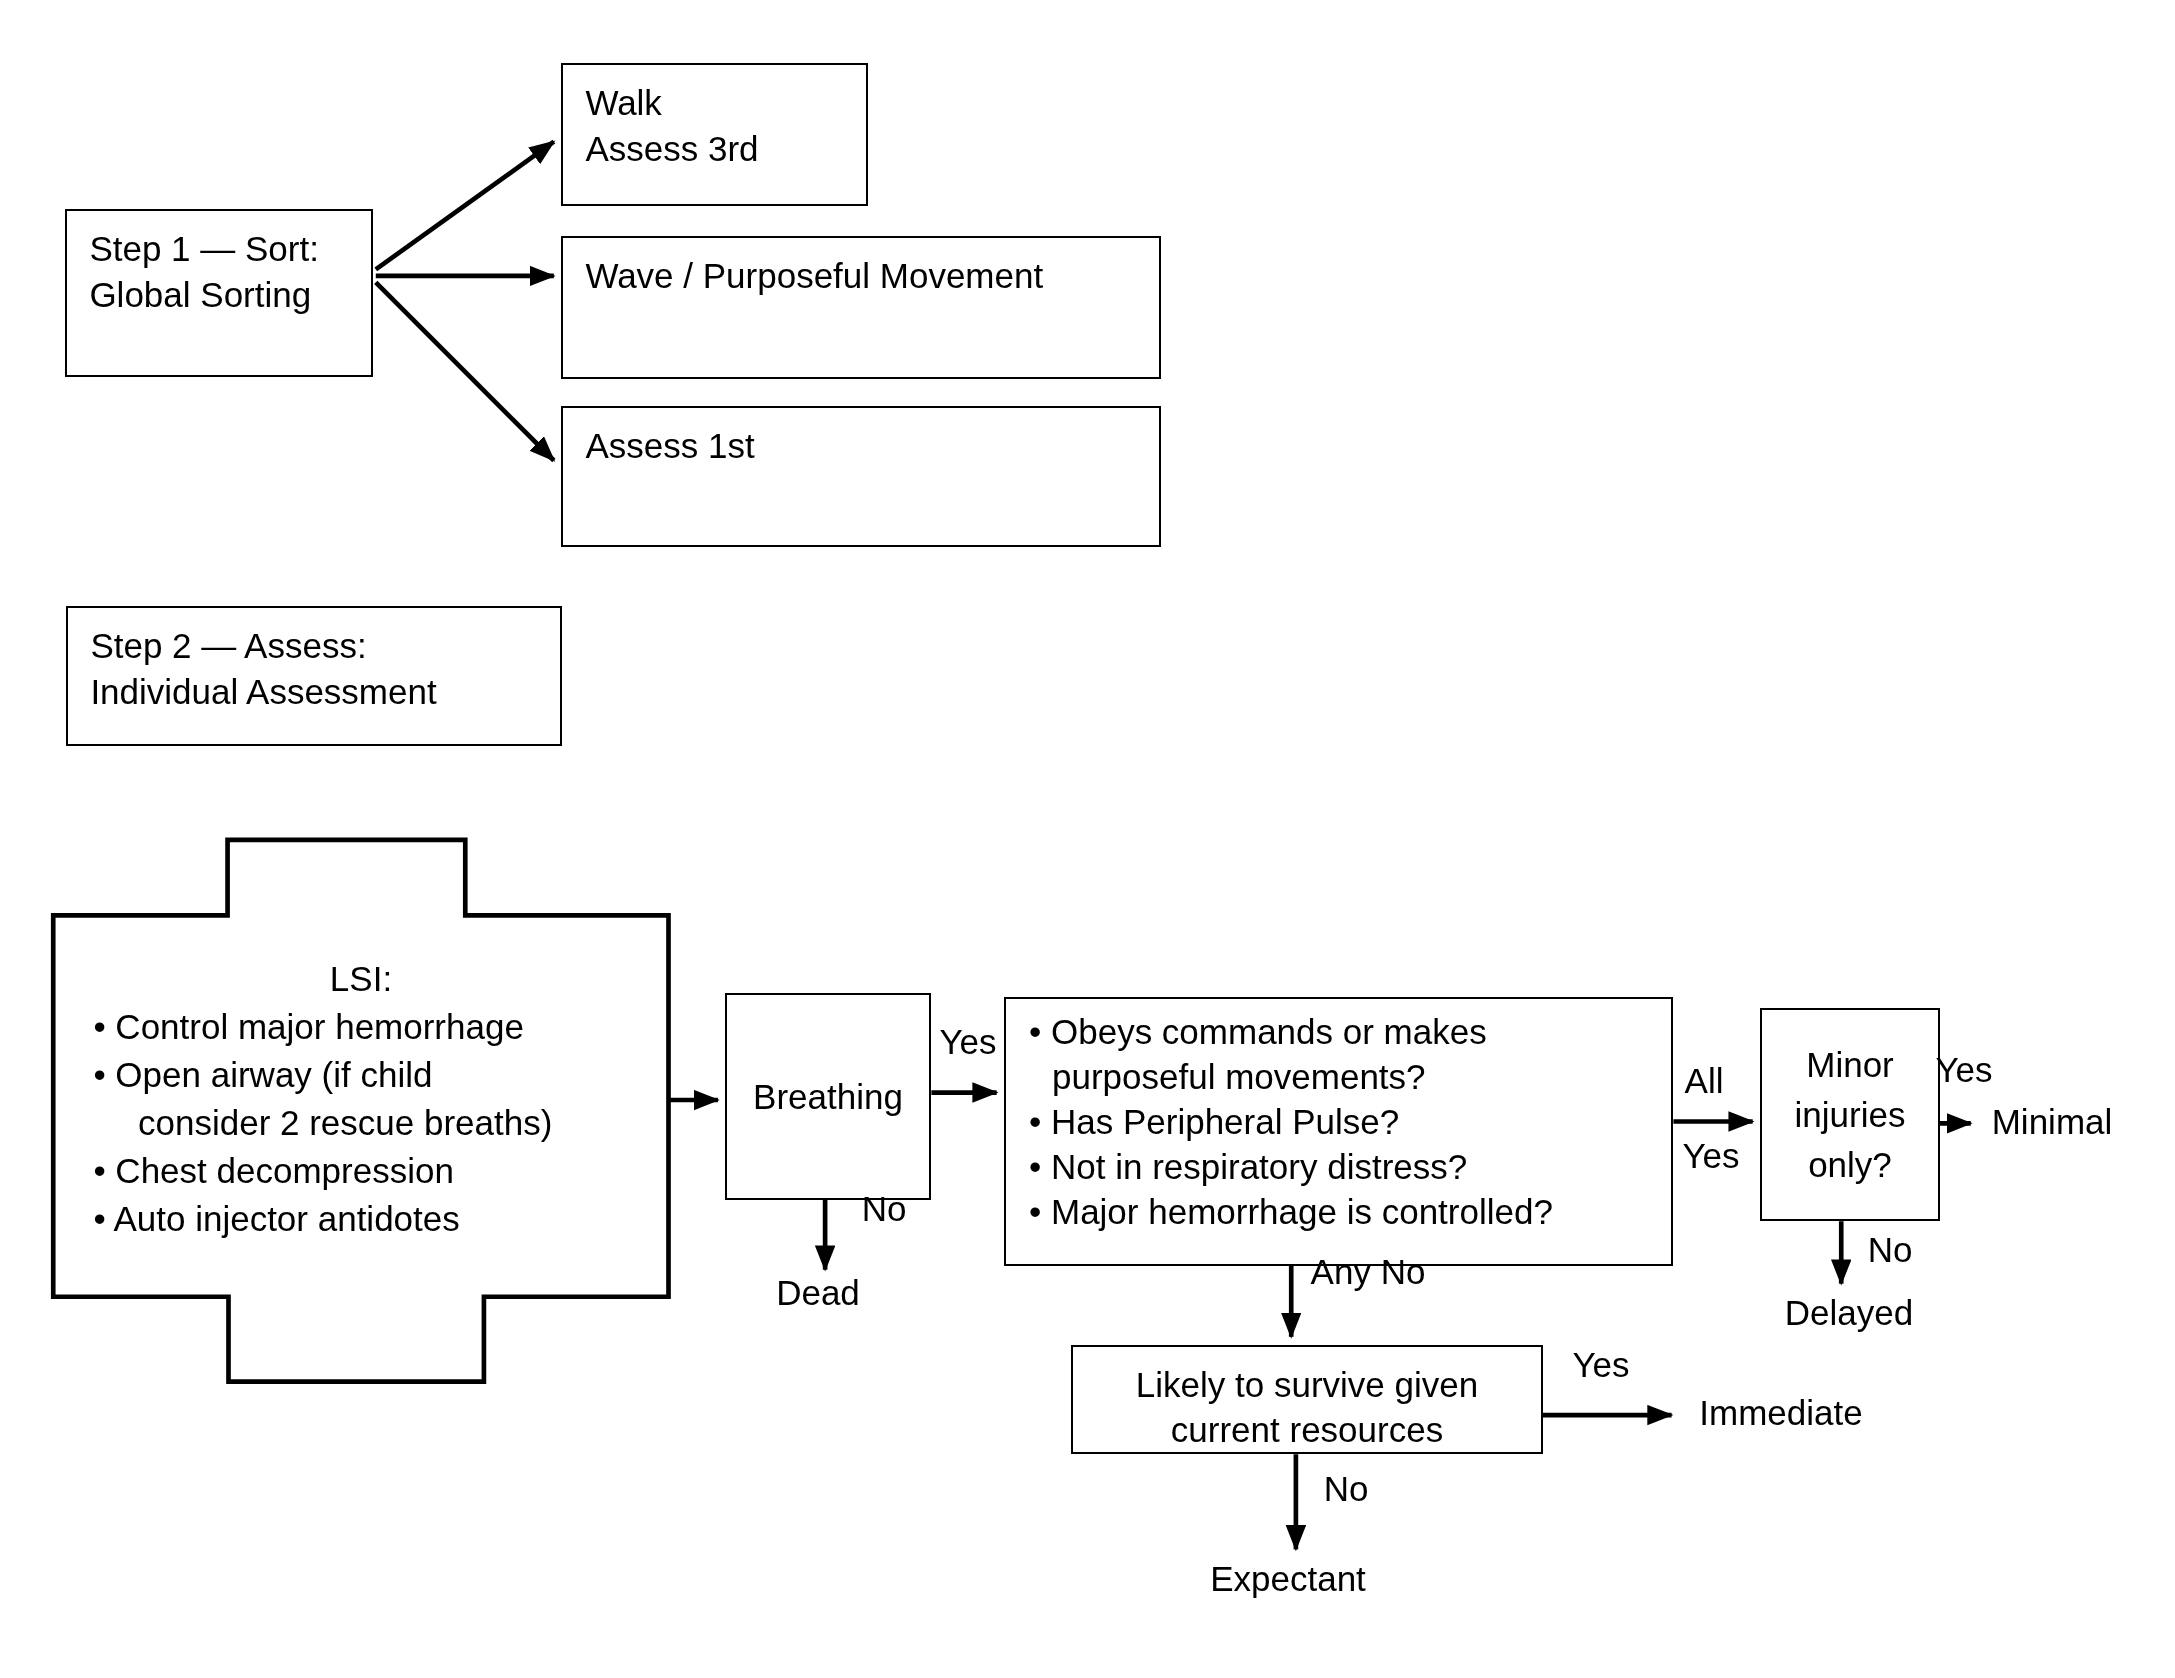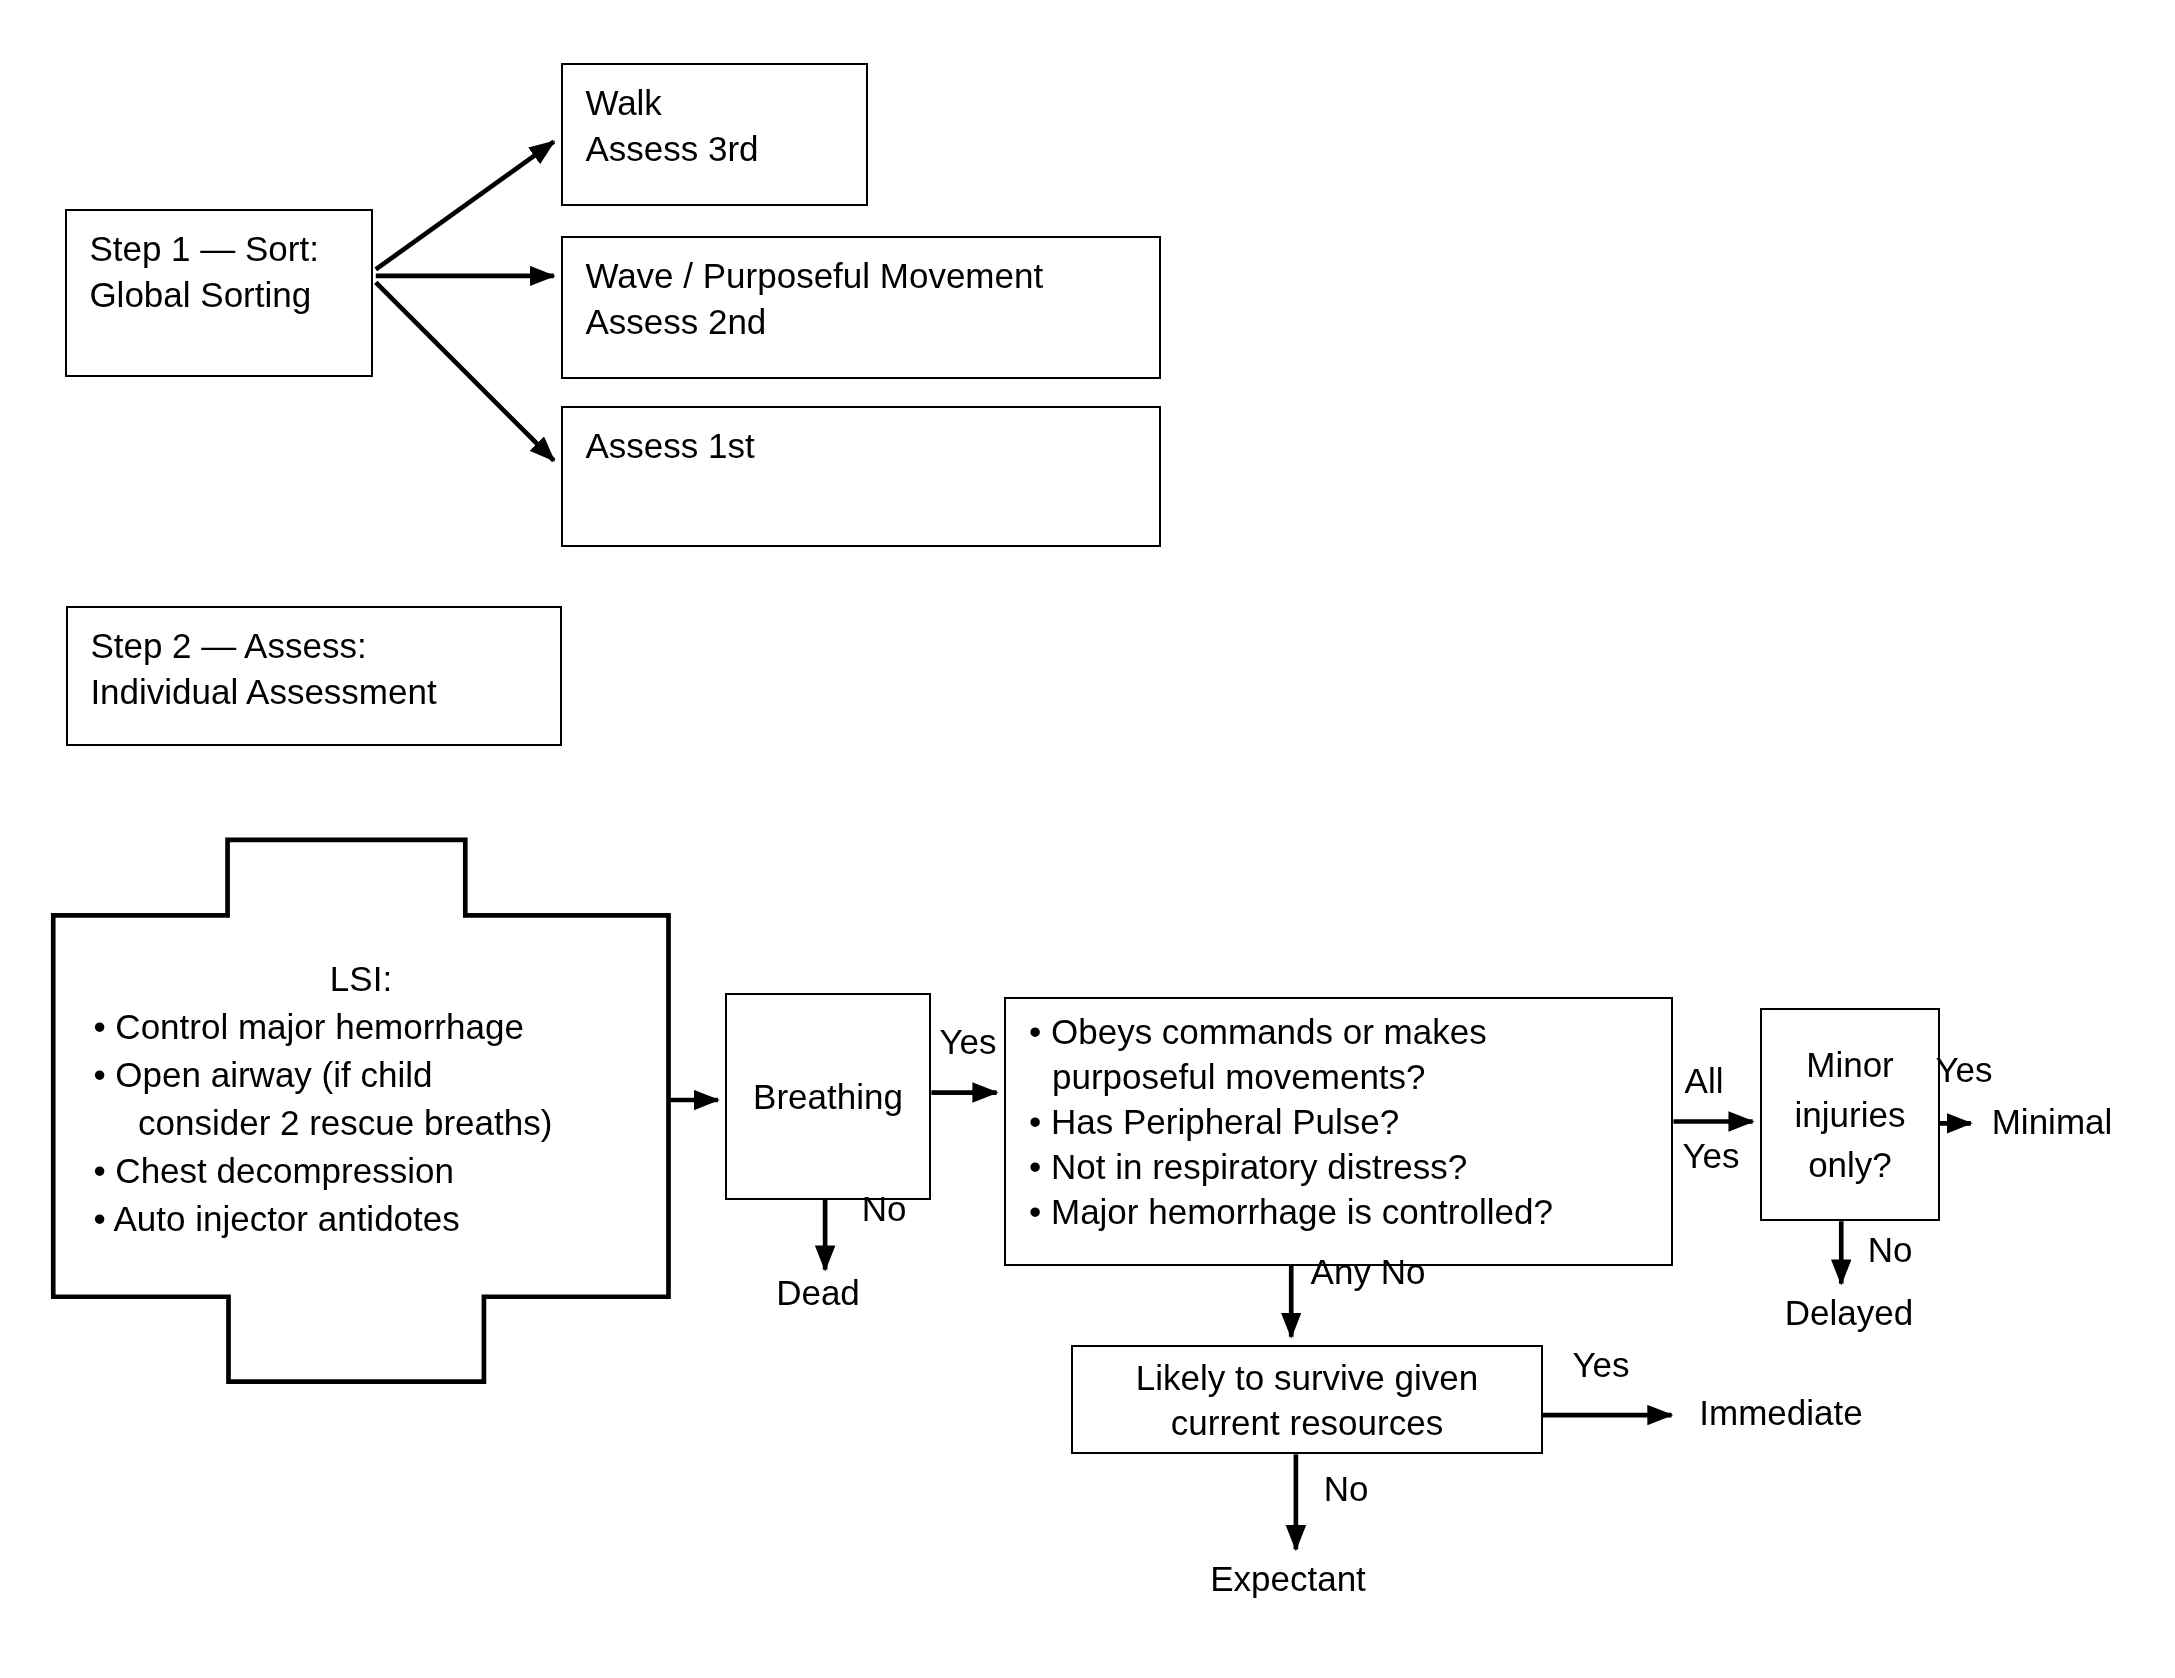--- a/index.html
+++ b/index.html
@@ -19,21 +19,21 @@
     box-sizing: border-box;
     border: 2.8px solid #000000;
     background: #ffffff;
   }
   .two-line { padding: 15px 9.3px 0 22.4px; line-height: 46px; white-space: nowrap; }
   .center-box {
     display: flex; flex-direction: column;
     align-items: center; justify-content: center;
     text-align: center;
   }
-  .lh48 { line-height: 45px; }
+  .lh48 { line-height: 45px; justify-content: flex-end; }
   .lh54 { line-height: 50px; }
   .bullets { line-height: 45px; white-space: nowrap; }
   .question-box { padding: 10.3px 7.5px 0 23px; }
   .cont-q { margin-left: 23px; }
   .lsi-text { position: absolute; line-height: 48px; white-space: nowrap; }
   .lsi-title { text-align: center; }
   .lsi-bullet { padding-left: 21.4px; }
   .lsi-cont { padding-left: 66px; }
   .lbl {
     position: absolute;
@@ -75,21 +75,20 @@
     <div>Global Sorting</div>
   </div>
 
   <div class="box two-line" style="left:561px; top:63px; width:307px; height:143px;">
     <div>Walk</div>
     <div>Assess 3rd</div>
   </div>
 
   <div class="box two-line" style="left:561px; top:236px; width:600px; height:143px;">
     <div>Wave / Purposeful Movement</div>
-    <div>Assess 2nd</div>
   </div>
 
   <div class="box two-line" style="left:561px; top:406px; width:600px; height:141px;">
     <div>Assess 1st</div>
   </div>
 
   <div class="box two-line" style="left:66px; top:606px; width:496px; height:140px;">
     <div>Step 2 — Assess:</div>
     <div>Individual Assessment</div>
   </div>

